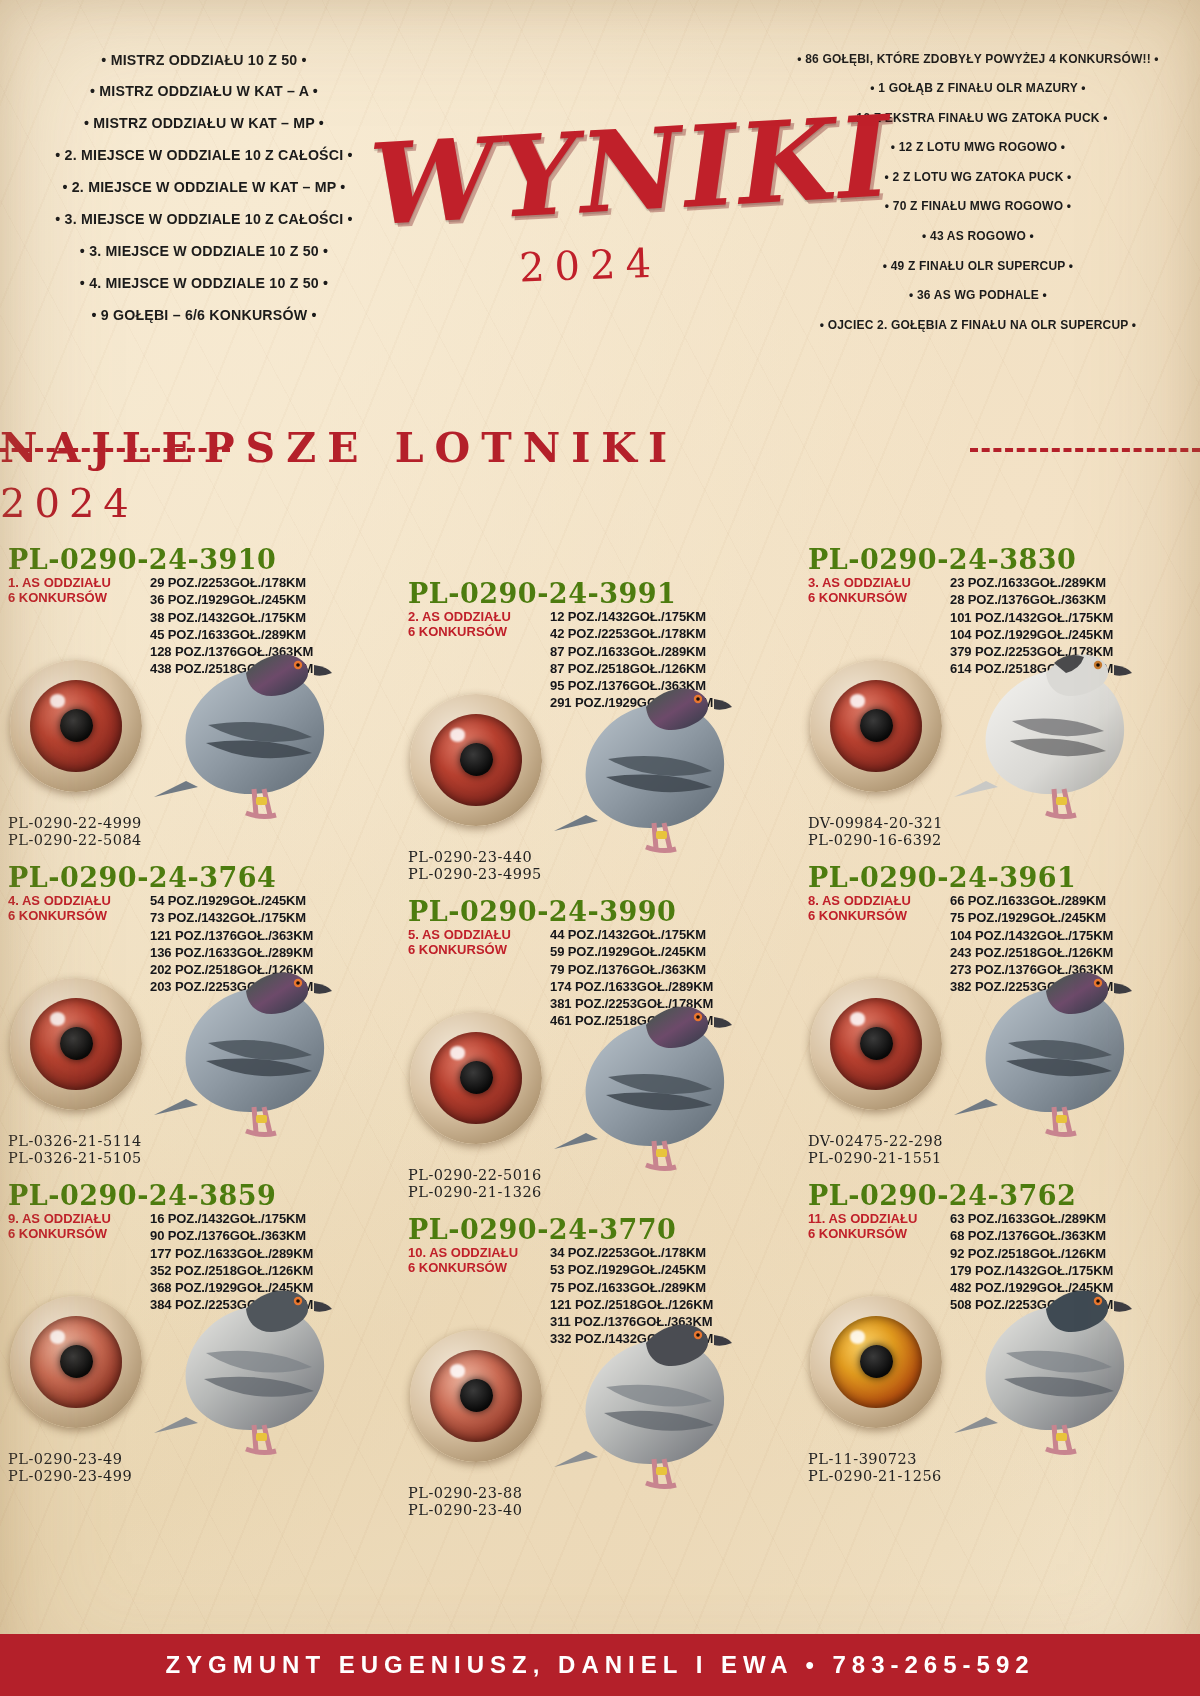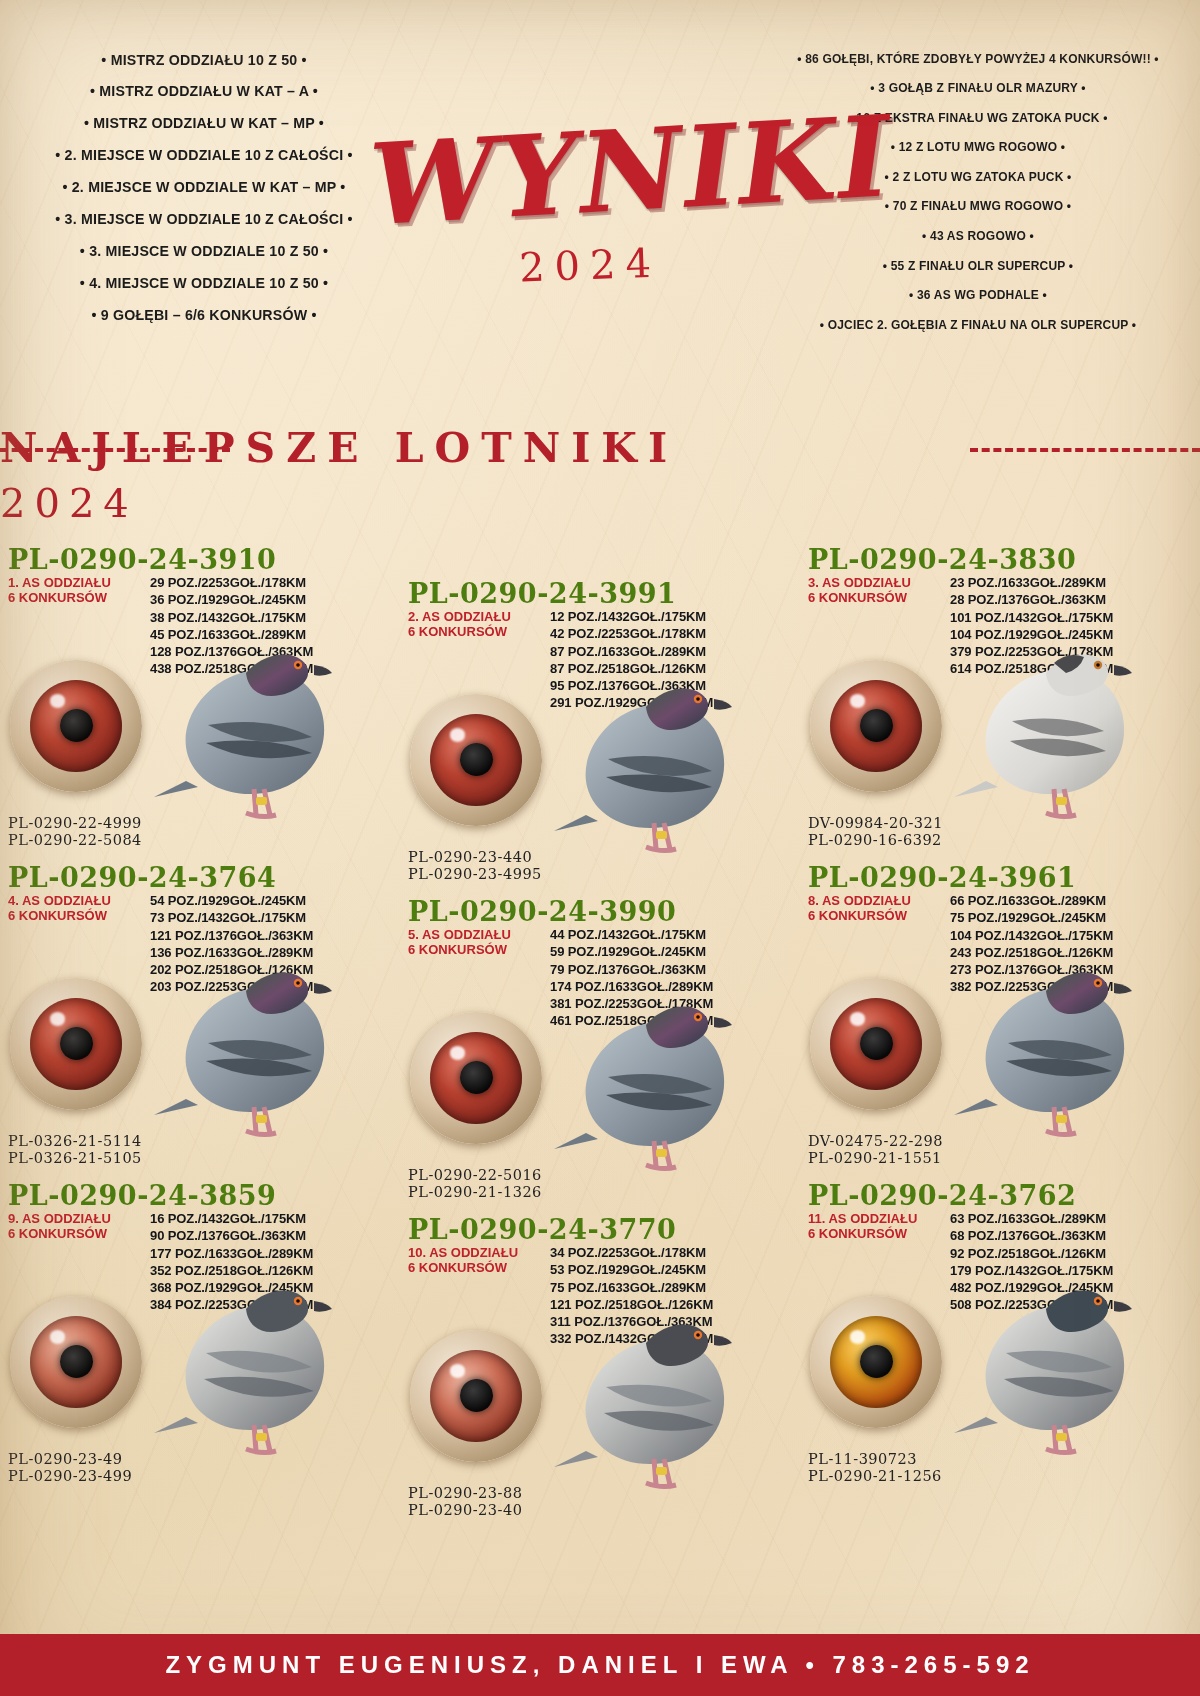--- a/index.html
+++ b/index.html
@@ -104,27 +104,27 @@
     <div>• 2. MIEJSCE W ODDZIALE 10 Z CAŁOŚCI •</div>
     <div>• 2. MIEJSCE W ODDZIALE W KAT – MP •</div>
     <div>• 3. MIEJSCE W ODDZIALE 10 Z CAŁOŚCI •</div>
     <div>• 3. MIEJSCE W ODDZIALE 10 Z 50 •</div>
     <div>• 4. MIEJSCE W ODDZIALE 10 Z 50 •</div>
     <div>• 9 GOŁĘBI – 6/6 KONKURSÓW •</div>
   </div>
 
   <div class="col-list col-right">
     <div>• 86 GOŁĘBI, KTÓRE ZDOBYŁY POWYŻEJ 4 KONKURSÓW!! •</div>
-    <div>• 3 GOŁĄB Z FINAŁU OLR MAZURY •</div>
+    <div>• 1 GOŁĄB Z FINAŁU OLR MAZURY •</div>
     <div>• 16 Z EKSTRA FINAŁU WG ZATOKA PUCK •</div>
     <div>• 12 Z LOTU MWG ROGOWO •</div>
     <div>• 2 Z LOTU WG ZATOKA PUCK •</div>
     <div>• 70 Z FINAŁU MWG ROGOWO •</div>
     <div>• 43 AS ROGOWO •</div>
-    <div>• 55 Z FINAŁU OLR SUPERCUP •</div>
+    <div>• 49 Z FINAŁU OLR SUPERCUP •</div>
     <div>• 36 AS WG PODHALE •</div>
     <div>• OJCIEC 2. GOŁĘBIA Z FINAŁU NA OLR SUPERCUP •</div>
   </div>
 
   <div class="wyniki-wrap">
     <div class="wyniki">WYNIKI</div>
     <div class="wyniki-year">2024</div>
   </div>
 </div>
 

